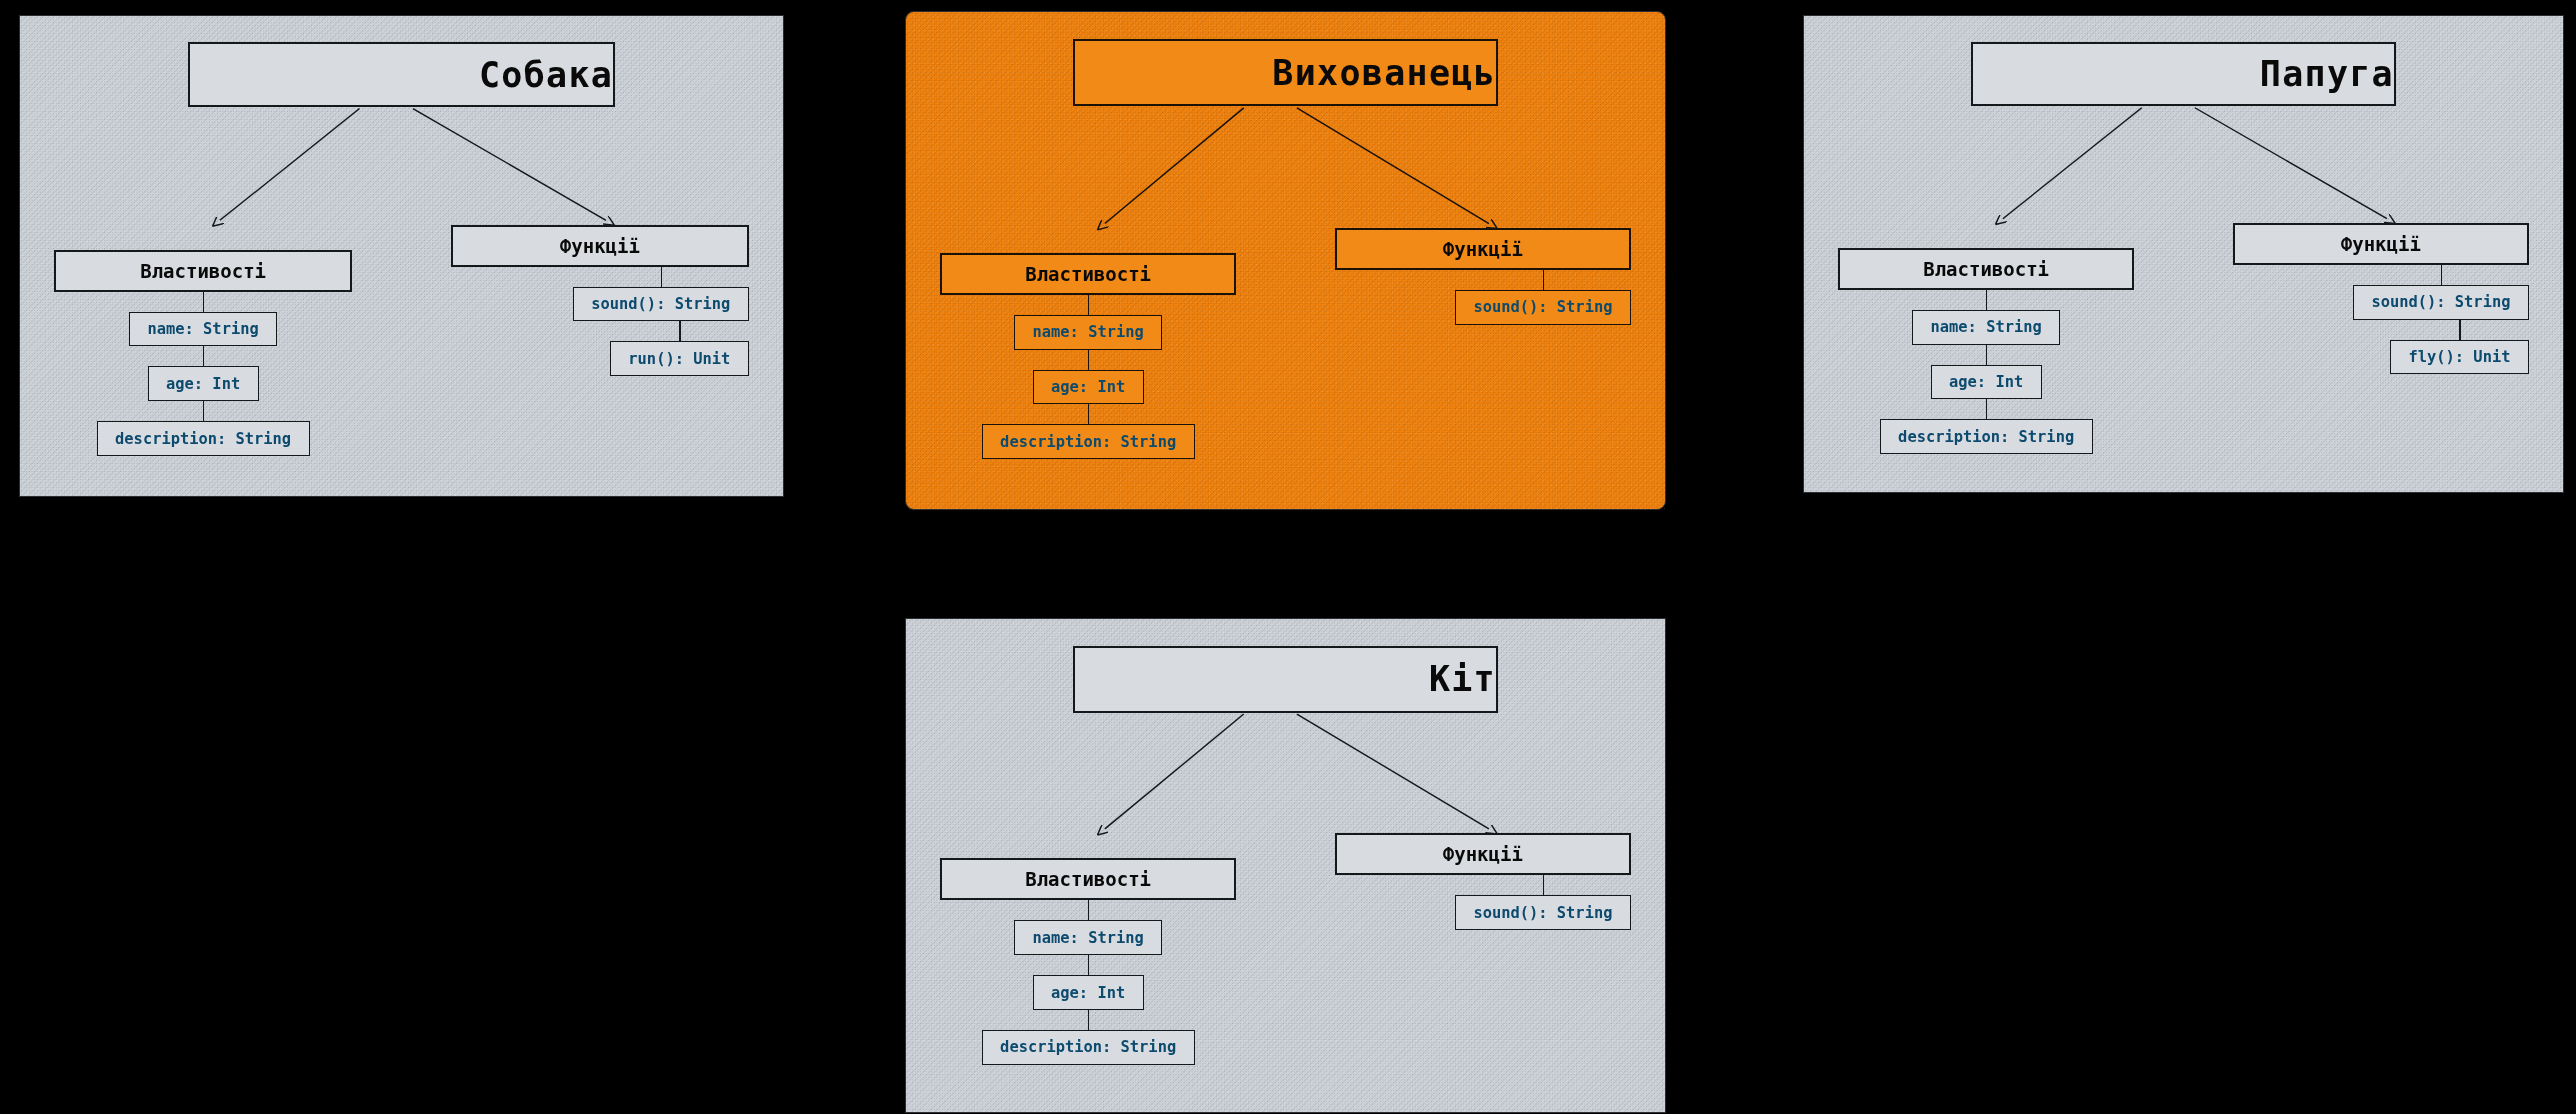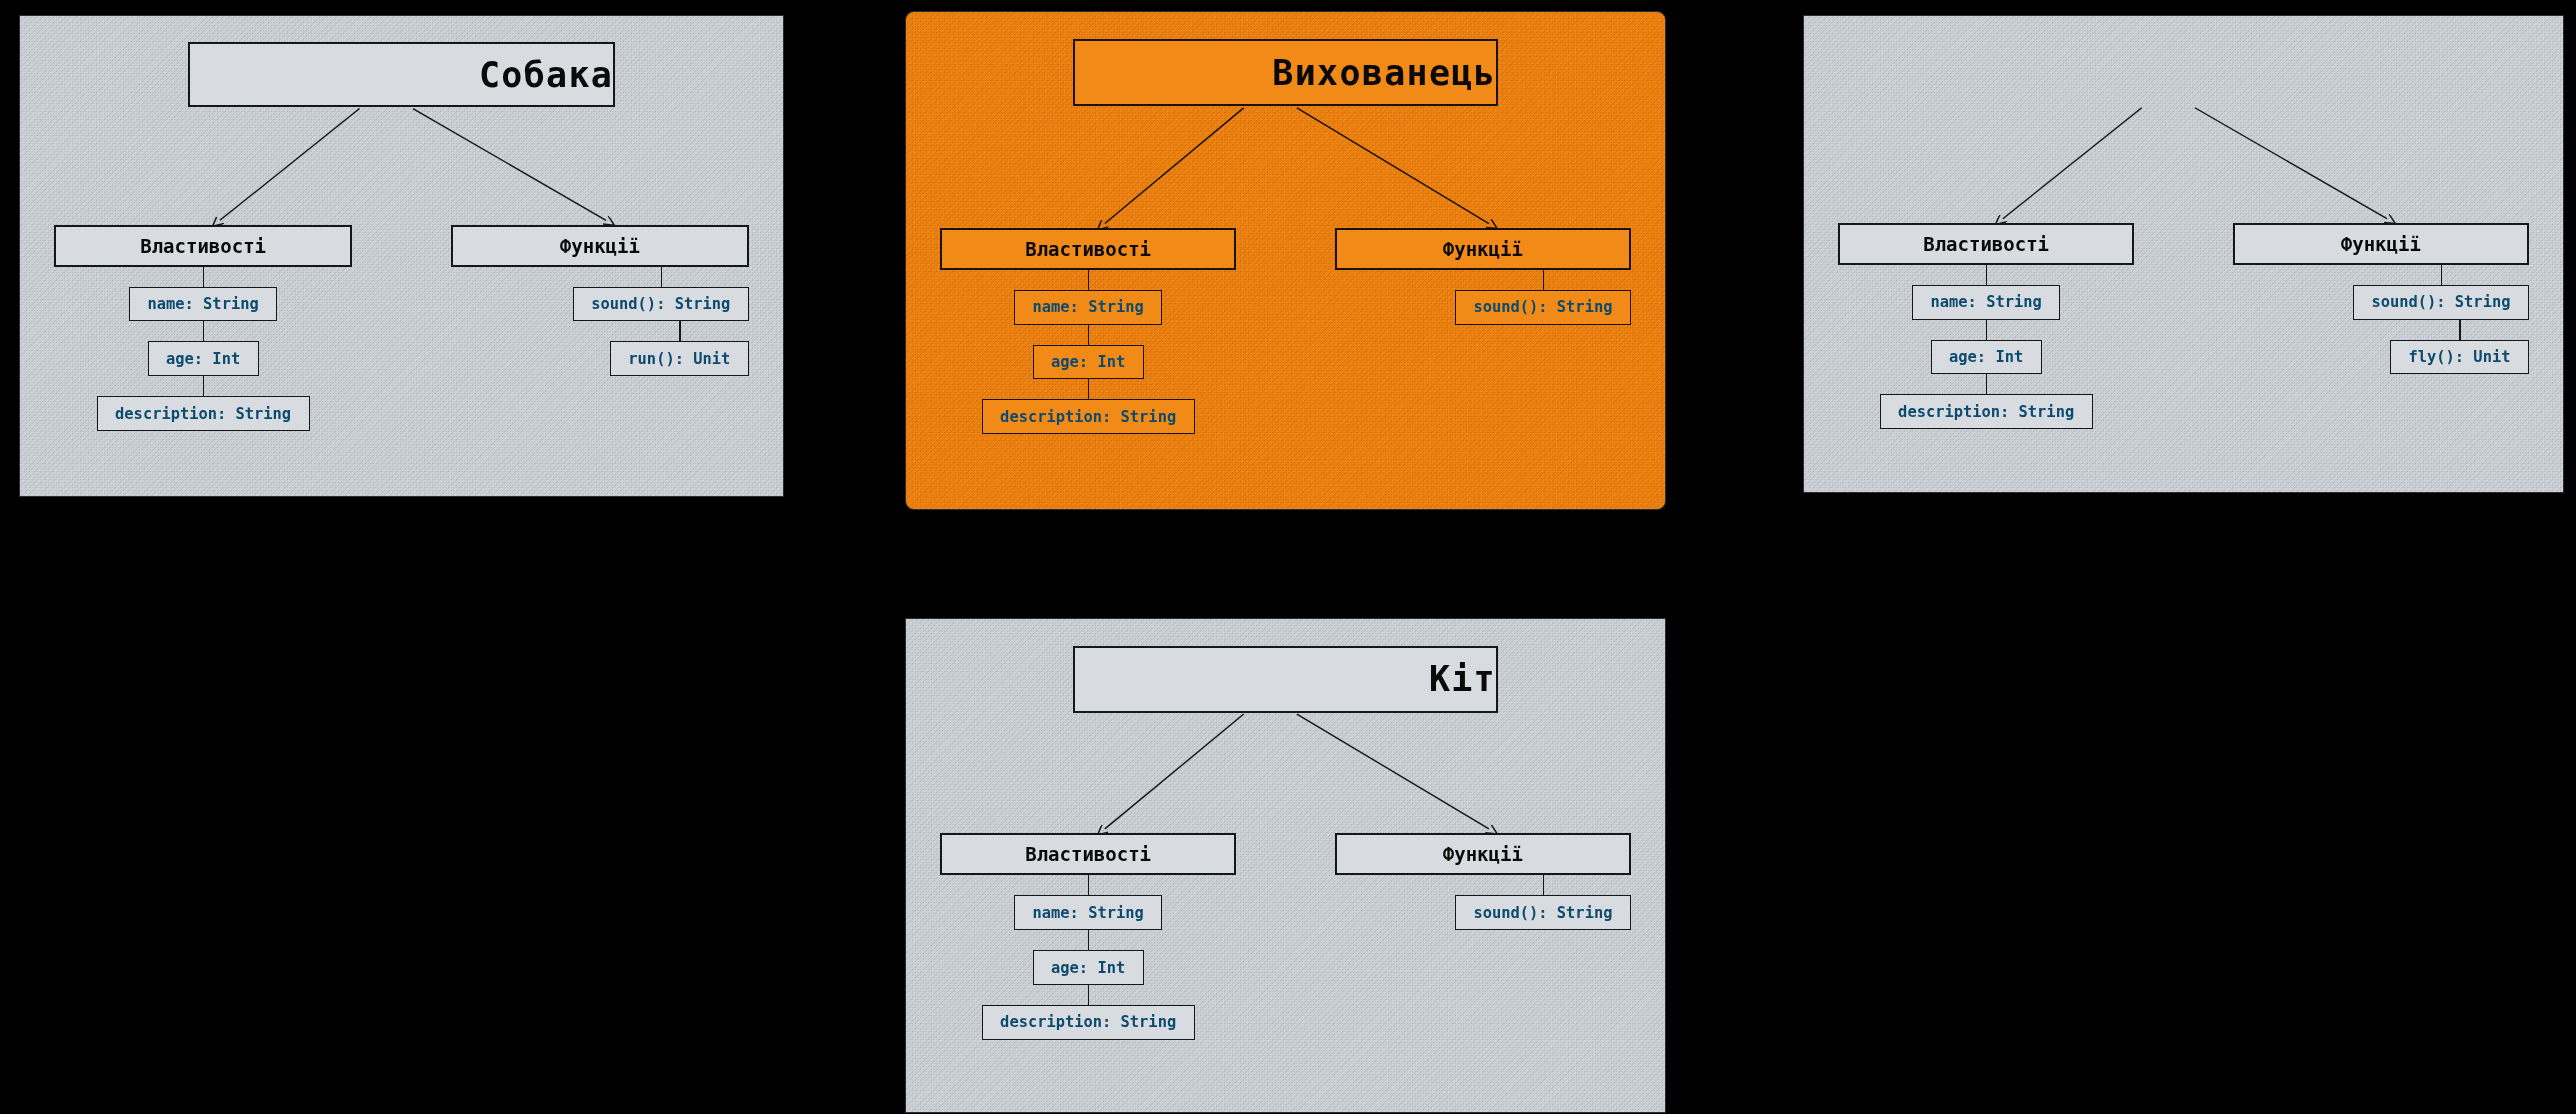--- a/index.html
+++ b/index.html
@@ -64,21 +64,21 @@
 
   .col {
     position: absolute;
     top: 43.5%;
     width: 39%;
     display: flex;
     flex-direction: column;
     align-items: center;
     z-index: 2;
   }
-  .col.left  { left: 4.5%; }
+  .col.left  { left: 4.5%; margin-top: 25px; }
   .col.right { left: 56.5%; align-items: flex-end; }
 
   .header-box {
     width: 100%;
     height: 42px;
     border: 2px solid var(--boxborder);
     background: var(--boxfill);
     display: flex;
     align-items: center;
     justify-content: center;
@@ -176,20 +176,23 @@
 <div class="panel gray" style="left:1803px; top:14.8px; width:761px; height:478px;">
   <svg class="arrows" viewBox="0 0 1000 700" preserveAspectRatio="none">
     <defs>
       <marker id="ah3" markerWidth="16" markerHeight="14" refX="1" refY="7" orient="auto" markerUnits="userSpaceOnUse">
         <path d="M 0 7 L -14 0 M 0 7 L -14 14" transform="translate(14,0)" stroke="#15181b" stroke-width="2" fill="none"></path>
       </marker>
     </defs>
     <line x1="445" y1="135" x2="262" y2="298" stroke="#15181b" stroke-width="2" marker-end="url(#ah3)"></line>
     <line x1="515" y1="135" x2="768" y2="298" stroke="#15181b" stroke-width="2" marker-end="url(#ah3)"></line>
   </svg>
+  <div class="title-box">
+    <span>Папуга</span>
+  </div>
   <div class="col left">
     <div class="header-box">
       <span>Властивості</span>
     </div>
     <div class="item-box">name: String</div>
     <div class="item-box">age: Int</div>
     <div class="item-box">description: String</div>
   </div>
   <div class="col right">
     <div class="header-box">

